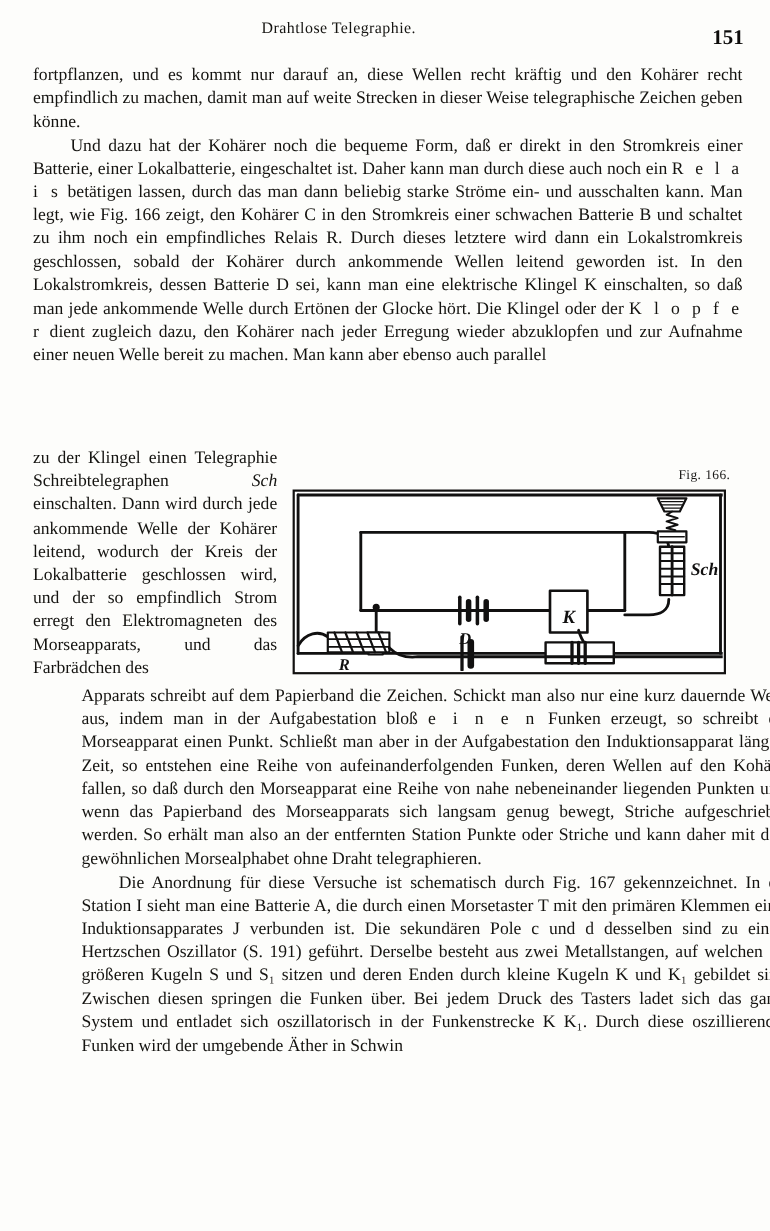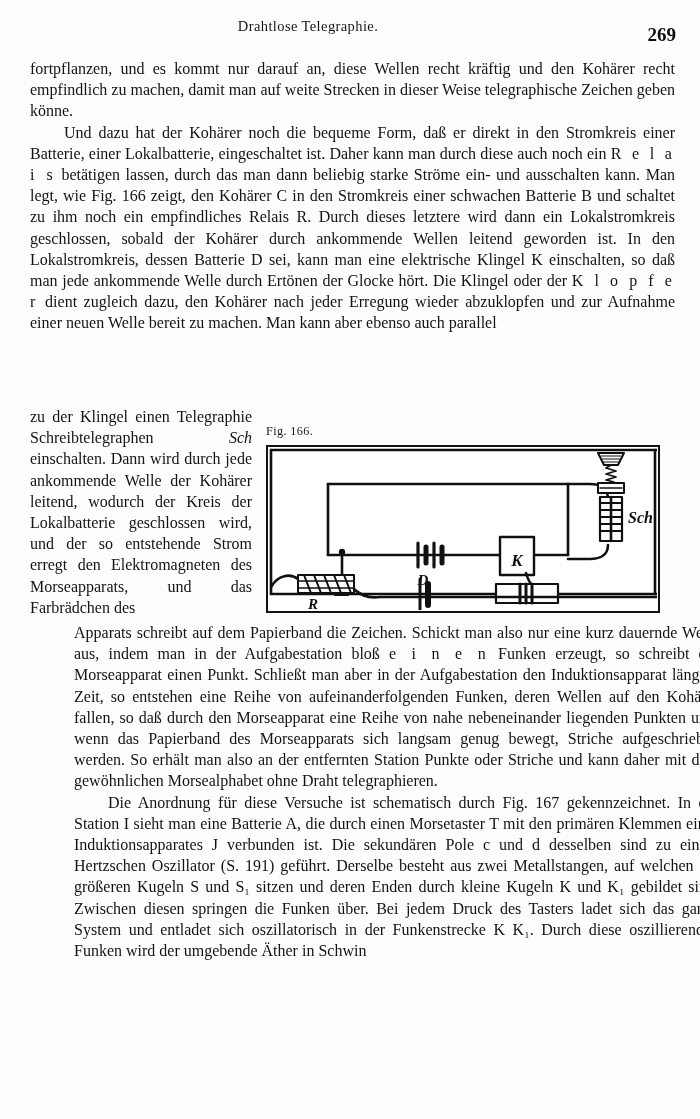--- a/index.html
+++ b/index.html
@@ -73,21 +73,21 @@
 
   
   .figure-wrap {
     position: absolute;
     left: 266px;
     top: 424px;
     width: 398px;
   }
   .fig-caption {
     width: 398px;
-    text-align: left;
+    text-align: right;
     font-size: 12.2px;
     letter-spacing: 0.4px;
     color: #1a1917;
     margin-bottom: 6px;
   }
   .fig-frame {
     position: relative;
     width: 394px;
     height: 168px;
     border: 2.4px solid #121110;
@@ -96,30 +96,30 @@
   }
   .fig-frame svg { display:block; }
 </style>
 </head>
 <body>
 
 <div class="page">
 
   <div class="runhead">
     <div class="runhead-title">Drahtlose Telegraphie.</div>
-    <div class="runhead-pageno">269</div>
+    <div class="runhead-pageno">151</div>
   </div>
 
   <div class="column" id="block-top">
     <p class="para"><span>fortpflanzen, und es kommt nur darauf an, diese Wellen recht kräftig und den Kohärer recht empfindlich zu machen, damit man auf weite Strecken in dieser Weise telegraphische Zeichen geben könne.</span></p>
     <p class="para indent"><span>Und dazu hat der Kohärer noch die bequeme Form, daß er direkt in den Stromkreis einer Batterie, einer Lokalbatterie, eingeschaltet ist. Daher kann man durch diese auch noch ein </span><span class="sp">R e l a i s</span><span> betätigen lassen, durch das man dann beliebig starke Ströme ein- und ausschalten kann. Man legt, wie Fig. 166 zeigt, den Kohärer C in den Stromkreis einer schwachen Batterie B und schaltet zu ihm noch ein empfindliches Relais R. Durch dieses letztere wird dann ein Lokalstromkreis geschlossen, sobald der Kohärer durch ankommende Wellen leitend geworden ist.  In den Lokalstromkreis, dessen Batterie D sei, kann man eine elektrische Klingel K einschalten, so daß man jede ankommende Welle durch Ertönen der Glocke hört.  Die Klingel oder der </span><span class="sp">K l o p f e r</span><span> dient zugleich dazu, den Kohärer nach jeder Erregung wieder abzuklopfen und zur Aufnahme einer neuen Welle bereit zu machen.  Man kann aber ebenso auch parallel</span></p>
   </div>
 
   <div class="column" id="block-left">
-    <p class="para"><span>zu der Klingel einen Telegraphie Schreibtele­graphen </span><span class="it">Sch</span><span> einschalten. Dann wird durch jede ankommende Welle der Kohärer leitend, wodurch der Kreis der Lokalbatte­rie geschlossen wird, und der so entstehende Strom erregt den Elektromagne­ten des Morseapparats, und das Farbrädchen des</span></p>
+    <p class="para"><span>zu der Klingel einen Telegraphie Schreibtele­graphen </span><span class="it">Sch</span><span> einschalten. Dann wird durch jede ankommende Welle der Kohärer leitend, wodurch der Kreis der Lokalbatte­rie geschlossen wird, und der so empfindlich Strom erregt den Elektromagne­ten des Morseapparats, und das Farbrädchen des</span></p>
   </div>
 
   <div class="figure-wrap">
     <div class="fig-caption">Fig. 166.</div>
 
     <div class="fig-frame">
       <svg width="389" height="163" viewBox="0 0 389 163" xmlns="http://www.w3.org/2000/svg">
         <g fill="none" stroke="#111010" stroke-width="2.6" stroke-linecap="round" stroke-linejoin="round">
 
           <path d="M3 3 L3 147"></path>

